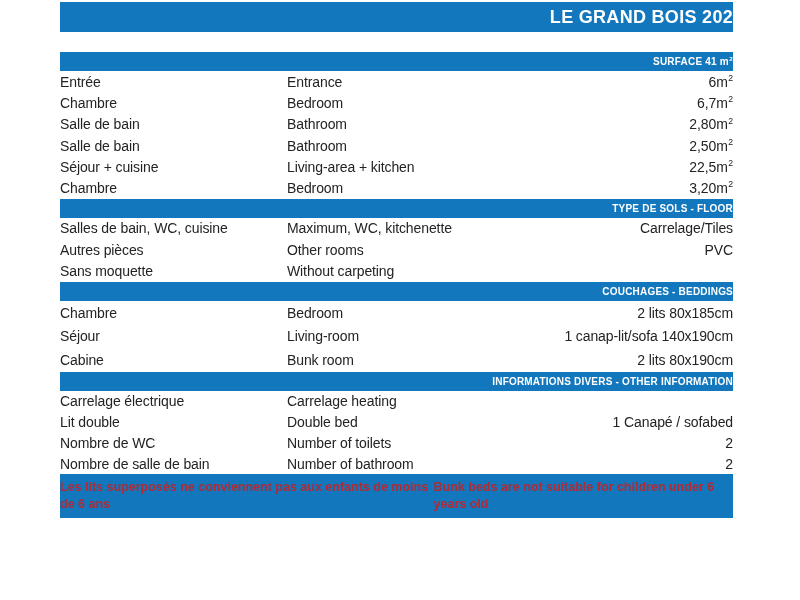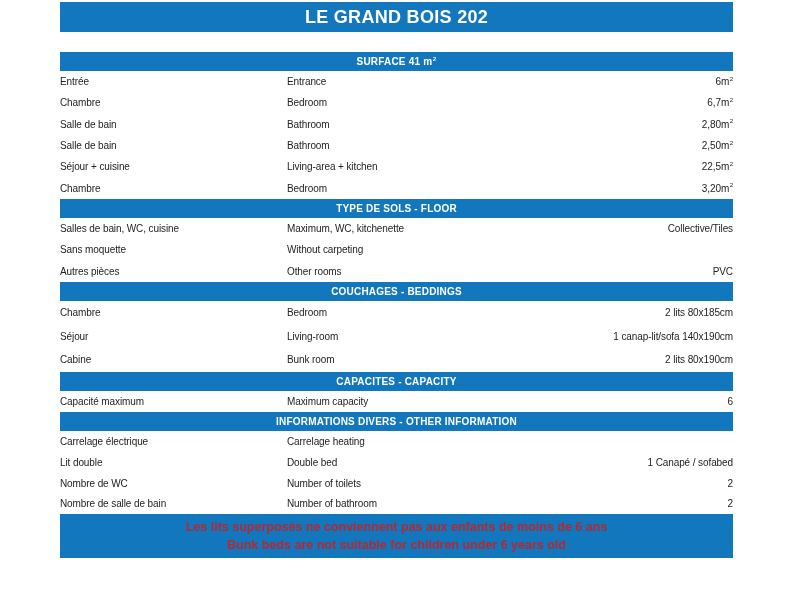--- a/index.html
+++ b/index.html
@@ -23,60 +23,59 @@
   }
   .content {
     position: absolute;
     left: 60px; top: 0;
     width: 673px;
   }
   .bar {
     background: var(--blue);
     color: #ffffff;
     font-weight: bold;
-    text-align: center;
+    text-align: right;
   }
   .title-bar {
     margin-top: 2px;
     height: 30px;
     line-height: 30px;
     font-size: 18px;
     letter-spacing: 0.3px;
   }
   .gap { height: 20px; }
   .sec-h {
     height: 19px;
     line-height: 19px;
     font-size: 10px;
     letter-spacing: 0.2px;
   }
   .row {
     display: flex;
     align-items: center;
     height: 21.3px;
-    font-size: 10px;
+    font-size: 14px;
     letter-spacing: -0.1px;
   }
   .sec-beddings .row { height: 23.7px; }
   .sec-other .row { height: 20.8px; }
   .c-fr { width: 227px; flex-shrink: 0; white-space: nowrap; }
   .c-en { flex: 1; white-space: nowrap; }
   .c-val { text-align: right; white-space: nowrap; }
   sup {
     font-size: 62%;
     line-height: 0;
     vertical-align: super;
     margin-left: 0.5px;
     font-weight: inherit;
   }
   .footer-bar {
     height: 44.2px;
     background: var(--blue);
     display: flex;
-    flex-direction: column;
     align-items: center;
     justify-content: center;
     gap: 1px;
   }
   .footer-line {
     color: var(--red);
     font-weight: bold;
     font-size: 12.5px;
     line-height: 17px;
   }
@@ -122,31 +121,31 @@
         <div class="c-en">Bedroom</div>
         <div class="c-val"><span>3,20m</span><sup>2</sup></div>
       </div>
     </div>
 
     <div class="sec sec-floor">
       <div class="bar sec-h">TYPE DE SOLS - FLOOR</div>
       <div class="row">
         <div class="c-fr">Salles de bain, WC, cuisine</div>
         <div class="c-en">Maximum, WC, kitchenette</div>
-        <div class="c-val">Collective/Tiles</div>
+        <div class="c-val">Carrelage/Tiles</div>
+      </div>
+      <div class="row">
+        <div class="c-fr">Autres pièces</div>
+        <div class="c-en">Other rooms</div>
+        <div class="c-val">PVC</div>
       </div>
       <div class="row">
         <div class="c-fr">Sans moquette</div>
         <div class="c-en">Without carpeting</div>
         <div class="c-val"></div>
-      </div>
-      <div class="row">
-        <div class="c-fr">Autres pièces</div>
-        <div class="c-en">Other rooms</div>
-        <div class="c-val">PVC</div>
       </div>
     </div>
 
     <div class="sec sec-beddings">
       <div class="bar sec-h">COUCHAGES - BEDDINGS</div>
       <div class="row">
         <div class="c-fr">Chambre</div>
         <div class="c-en">Bedroom</div>
         <div class="c-val">2 lits 80x185cm</div>
       </div>
@@ -155,28 +154,20 @@
         <div class="c-en">Living-room</div>
         <div class="c-val">1 canap-lit/sofa 140x190cm</div>
       </div>
       <div class="row">
         <div class="c-fr">Cabine</div>
         <div class="c-en">Bunk room</div>
         <div class="c-val">2 lits 80x190cm</div>
       </div>
     </div>
 
-    <div class="sec sec-capacity">
-      <div class="bar sec-h">CAPACITES - CAPACITY</div>
-      <div class="row">
-        <div class="c-fr">Capacité maximum</div>
-        <div class="c-en">Maximum capacity</div>
-        <div class="c-val">6</div>
-      </div>
-    </div>
 
     <div class="sec sec-other">
       <div class="bar sec-h">INFORMATIONS DIVERS - OTHER INFORMATION</div>
       <div class="row">
         <div class="c-fr">Carrelage électrique</div>
         <div class="c-en">Carrelage heating</div>
         <div class="c-val"></div>
       </div>
       <div class="row">
         <div class="c-fr">Lit double</div>

